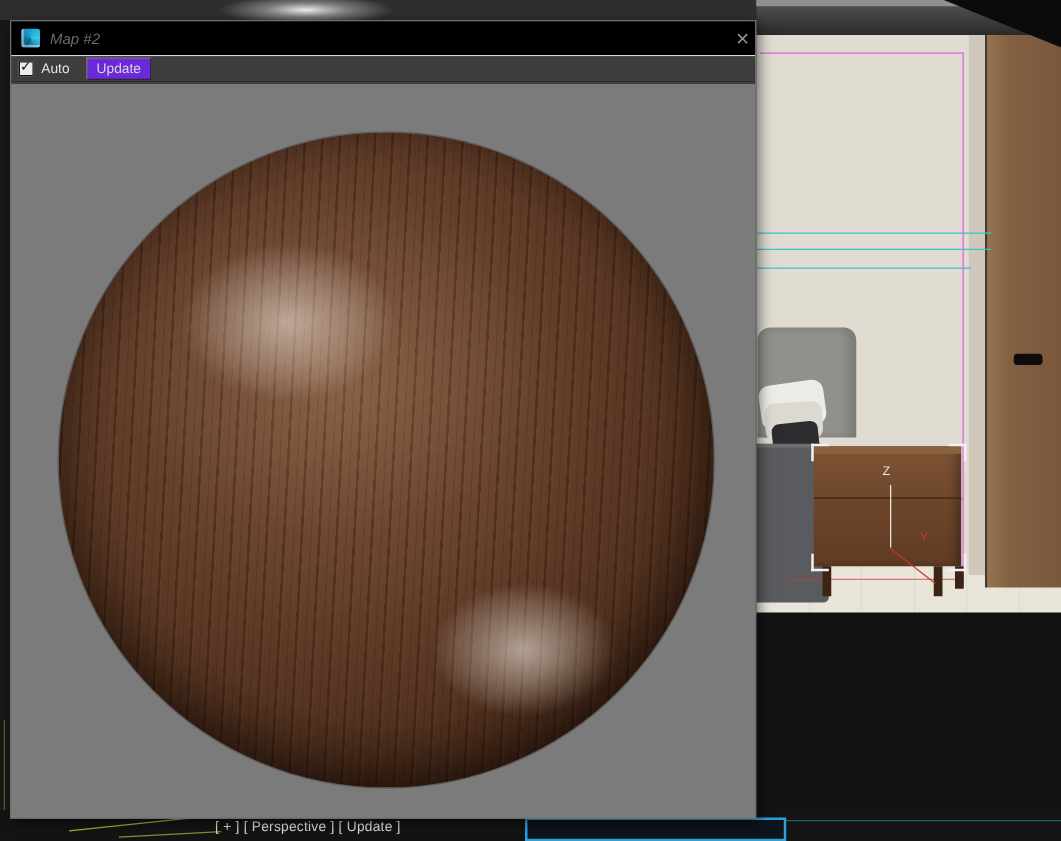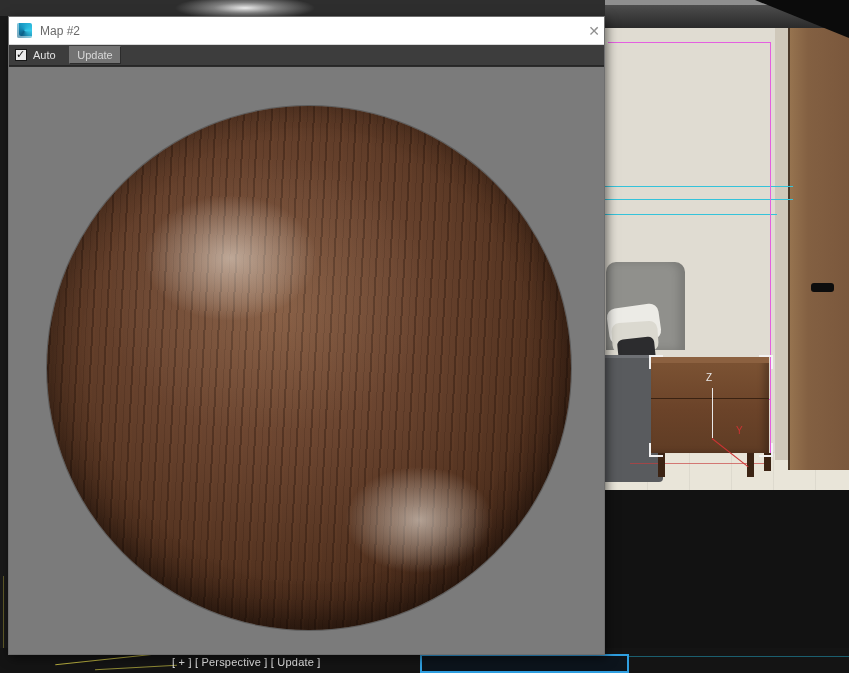--- a/index.html
+++ b/index.html
@@ -66,32 +66,32 @@
   .giz-y-label{left:131px;top:425px;color:#cc3333;font-size:10px;}
   .vp-top-dark{left:0;top:0;width:244px;height:28px;background:linear-gradient(180deg,#555 0%,#2a2a2a 100%);
      box-shadow:inset 0 5px 0 #8f8f8f;}
   .vp-wedge{left:150px;top:0;width:94px;height:38px;background:#0b0b0b;
      clip-path:polygon(0 0,100% 0,100% 100%);}
   .vp-bottom-dark{left:0;top:490px;width:244px;height:183px;background:#121212;}
 
   
   .dialog{left:8px;top:16px;width:597px;height:639px;background:#7b7b7b;
      border:1px solid #6e6e6e;box-shadow:2px 3px 10px rgba(0,0,0,.55);box-sizing:border-box;}
-  .titlebar{left:0;top:0;width:100%;height:28px;background:#ffffff;border-bottom:1px solid #d8d8d8;box-sizing:border-box;}
+  .titlebar{left:0;top:0;width:100%;height:28px;background:#000000;border-bottom:1px solid #d8d8d8;box-sizing:border-box;font-style:italic;}
   .app-icon{left:8px;top:6px;width:15px;height:15px;border-radius:2px;
      background:conic-gradient(from 210deg,#0c5f87,#1899c4,#35c8e8,#0c5f87);
      box-shadow:inset 2px -2px 0 rgba(255,255,255,.45);}
   .dlg-title{left:31px;top:7px;font-size:12px;color:#6a6a6a;}
   .close-btn{left:576px;top:5px;width:18px;height:18px;color:#8f8f8f;font-size:14px;
      text-align:center;line-height:18px;cursor:default;}
   .dlg-toolbar{left:0;top:28px;width:100%;height:21px;background:#3d3d3d;border-bottom:1px solid #262626;box-sizing:border-box;}
   .chk{left:6px;top:4px;width:12px;height:12px;background:#ececec;border:1px solid #161616;box-sizing:border-box;}
   .chk-glyph{left:0px;top:-2px;font-size:11px;color:#111;line-height:12px;}
   .auto-label{left:24px;top:4px;font-size:11px;color:#e2e2e2;}
-  .update-btn{left:60px;top:1px;width:52px;height:18px;background:#737373;
+  .update-btn{left:60px;top:1px;width:52px;height:18px;background:#6d28d9;
      border:1px solid;border-color:#737373 #2c2c2c #2c2c2c #737373;box-sizing:border-box;
      color:#d8d8d8;font-size:11px;text-align:center;line-height:16px;}
   .preview{left:0;top:49px;width:595px;height:588px;background:#7b7b7b;border-top:1px solid #2c2c2c;box-sizing:border-box;}
   .sphere{left:38px;top:39px;width:524px;height:524px;border-radius:50%;
      background-image:
        radial-gradient(circle at 50% 48%, rgba(0,0,0,0) 58%, rgba(15,7,3,.35) 82%, rgba(8,4,2,.6) 99%),
        radial-gradient(ellipse 22% 16% at 35% 29%, rgba(255,248,238,.5) 0%, rgba(255,248,238,.15) 55%, rgba(255,248,238,0) 75%),
        radial-gradient(ellipse 18% 13% at 71% 79%, rgba(255,250,242,.55) 0%, rgba(255,250,242,.18) 55%, rgba(255,250,242,0) 78%),
        radial-gradient(ellipse 45% 38% at 42% 36%, rgba(255,230,200,.12) 0%, rgba(255,230,200,0) 70%),
        repeating-linear-gradient(93deg, rgba(28,12,5,.30) 0 2px, rgba(140,85,50,.08) 2px 4px, rgba(0,0,0,0) 4px 8px, rgba(28,12,5,.14) 8px 9px, rgba(0,0,0,0) 9px 14px),

